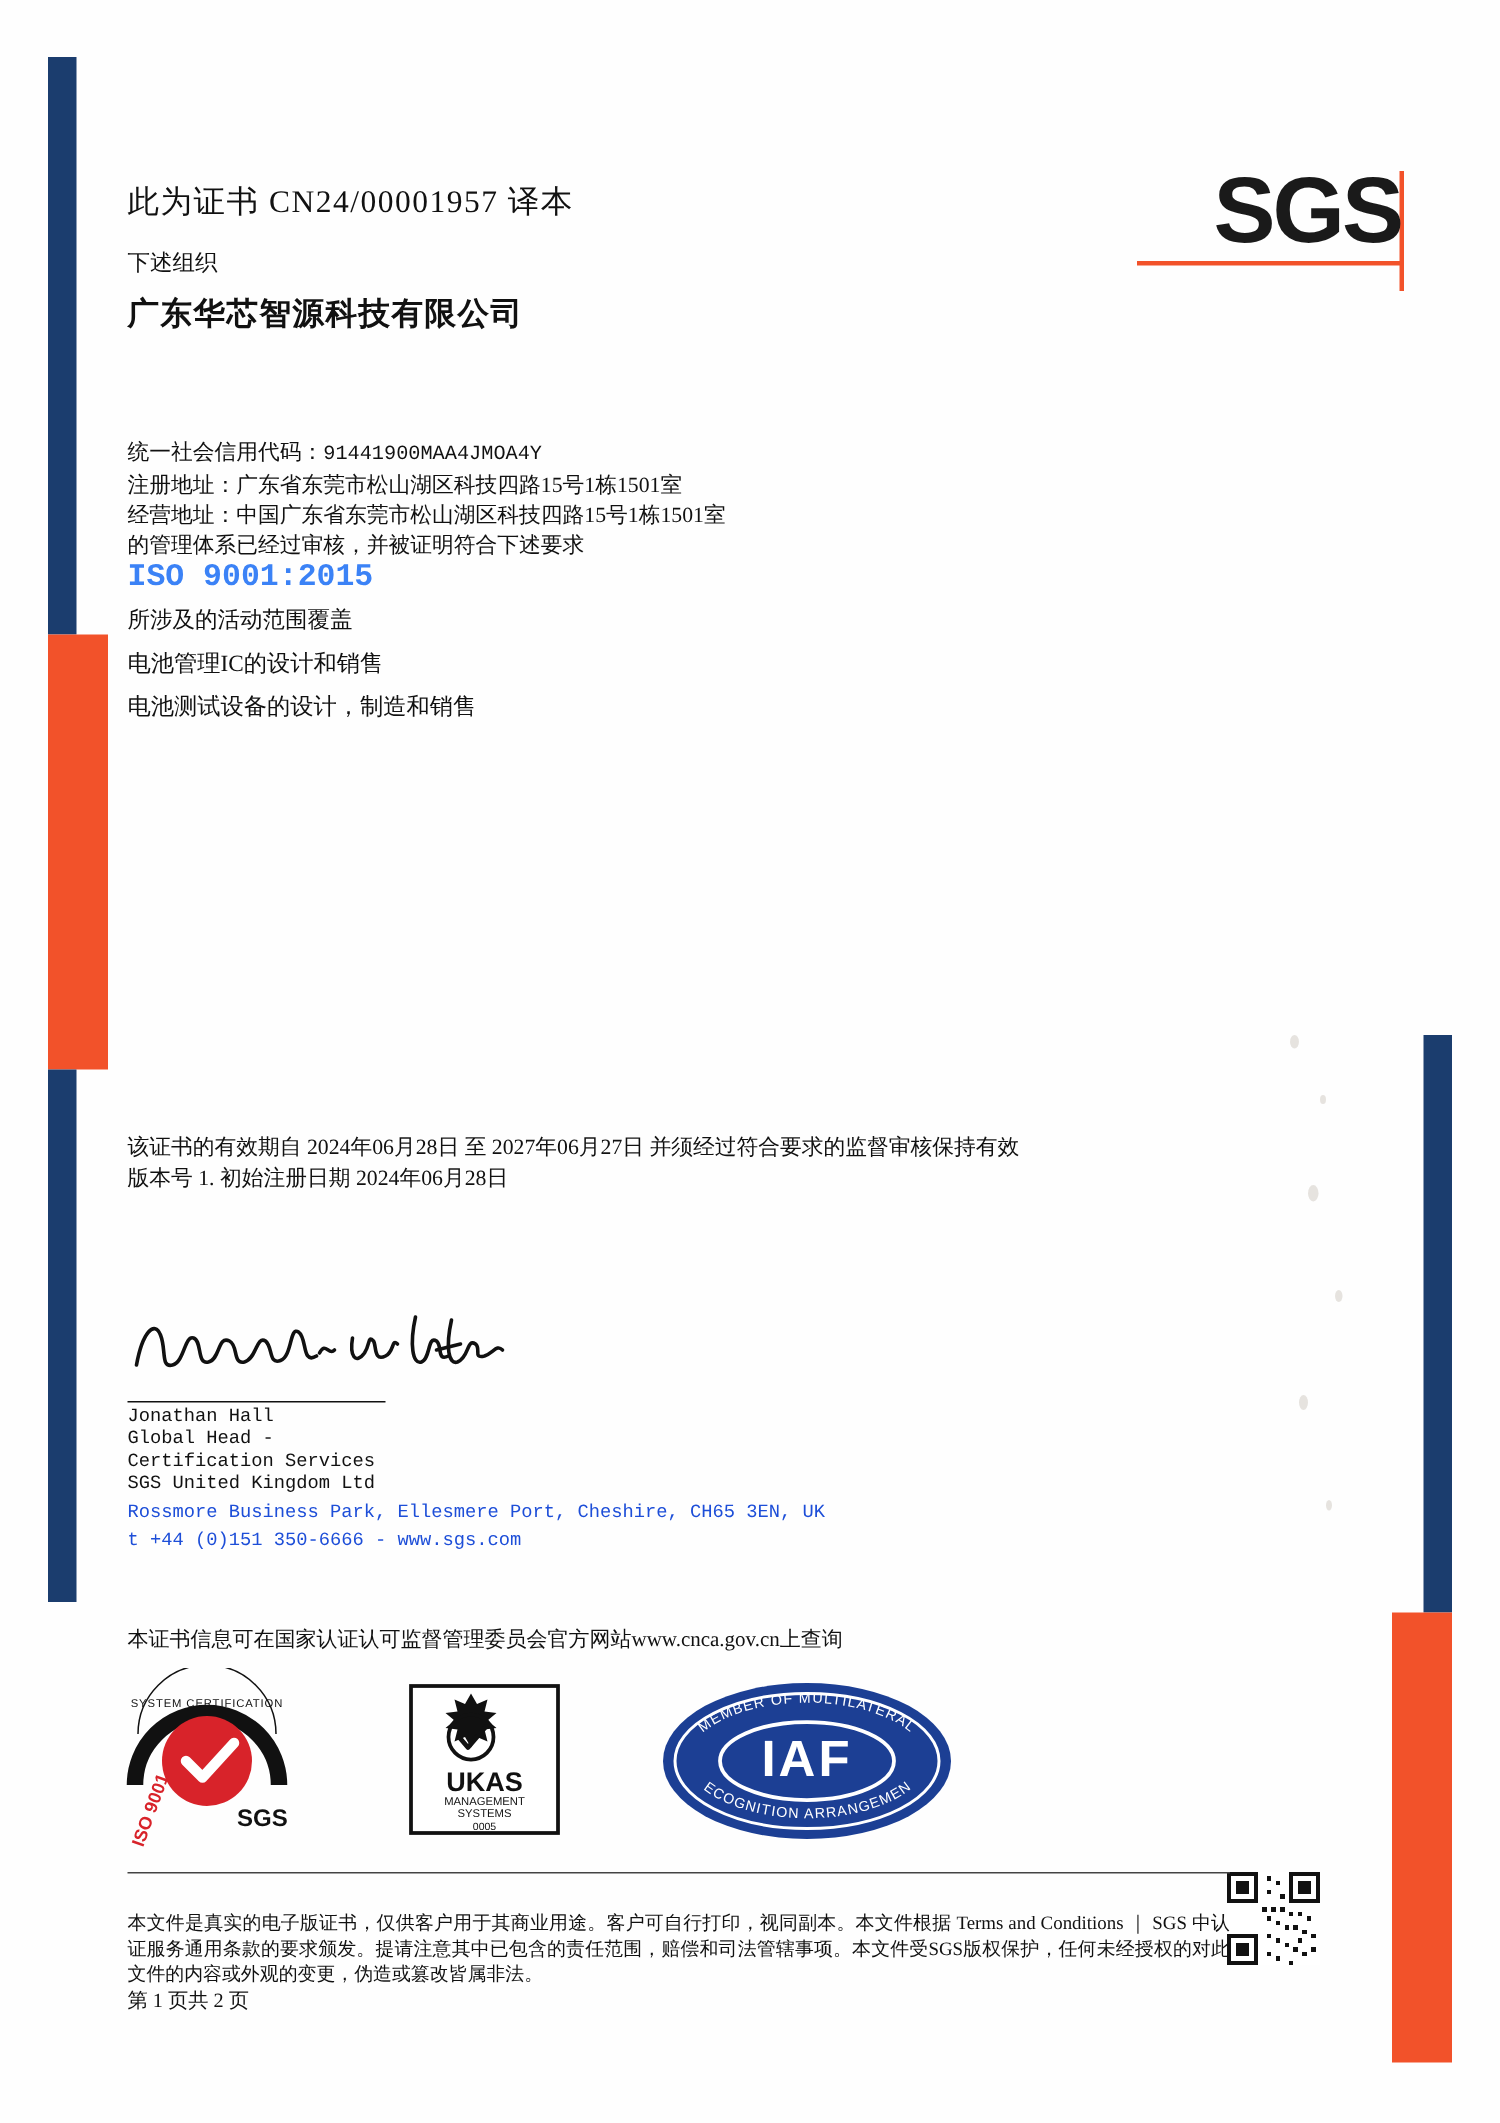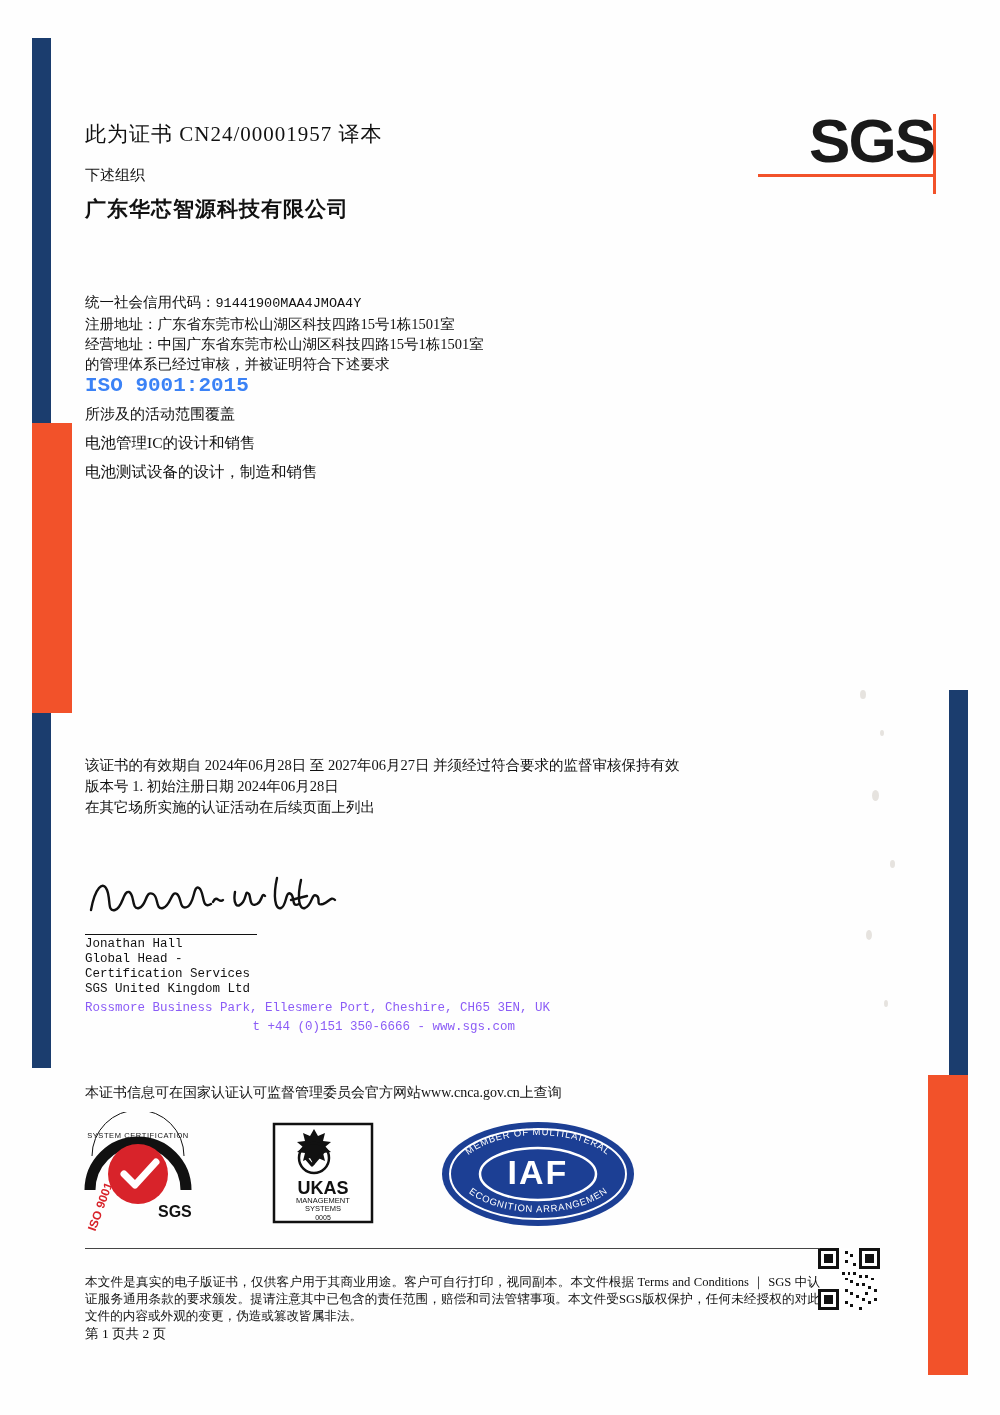--- a/index.html
+++ b/index.html
@@ -89,21 +89,21 @@
     font-family:"Liberation Mono", monospace;
     font-size:12.5px;margin-top:5px;color:#111;
   }
   .sign-block{
     font-family:"Liberation Mono", monospace;
     font-size:12.5px;line-height:15px;color:#111;margin-top:2px;
     white-space:pre-line;
   }
   .addr-block{
     font-family:"Liberation Mono", monospace;
-    font-size:12.5px;line-height:16px;color:#8b5cf6;margin-top:3px;white-space:nowrap;text-align:right;
+    font-size:12.5px;line-height:16px;color:#1d4ed8;margin-top:3px;white-space:nowrap;
   }
   .cnca{
     position:absolute;left:85px;top:1084px;
     font-family:"Liberation Serif", serif;font-size:14px;color:#111;
   }
 
   
   .marks{position:absolute;left:78px;top:1112px;height:120px;}
 
   
@@ -163,21 +163,20 @@
     <div class="row">的管理体系已经过审核，并被证明符合下述要求</div>
     <div class="std-line">ISO 9001:2015</div>
     <div class="scope-head">所涉及的活动范围覆盖</div>
     <div class="scope-item">电池管理IC的设计和销售</div>
     <div class="scope-item">电池测试设备的设计，制造和销售</div>
   </div>
 
   <div class="validity">
     <div>该证书的有效期自  2024年06月28日  至  2027年06月27日  并须经过符合要求的监督审核保持有效</div>
     <div>版本号 1.  初始注册日期 2024年06月28日</div>
-    <div>在其它场所实施的认证活动在后续页面上列出</div>
   </div>
 
   <div class="sign-area">
     <svg class="sign-svg" width="260" height="60" viewBox="0 0 260 60">
       <g fill="none" stroke="#111" stroke-width="2.4" stroke-linecap="round" stroke-linejoin="round">
         <path d="M6 40 C10 18, 18 10, 22 20 C26 30, 22 42, 30 40 C38 38, 38 20, 44 22 C50 24, 46 40, 54 38 C62 36, 60 20, 68 24 C74 27, 70 40, 78 38 C86 36, 86 20, 92 24 C97 28, 94 40, 102 37 C110 34, 108 14, 114 18 C120 22, 116 40, 126 34"></path>
         <path d="M128 32 C132 24, 134 34, 138 30"></path>
         <path d="M150 22 C148 34, 152 40, 158 32 C162 26, 160 20, 164 24 C166 27, 164 38, 172 34 C178 31, 176 22, 180 26"></path>
         <path d="M192 8 C188 26, 190 40, 196 38 C202 36, 200 20, 206 24 C210 27, 206 38, 214 34"></path>
         <path d="M216 10 C212 28, 214 40, 220 38 C228 35, 226 22, 232 26 C236 29, 230 36, 238 34 C244 32, 246 26, 250 30"></path>

